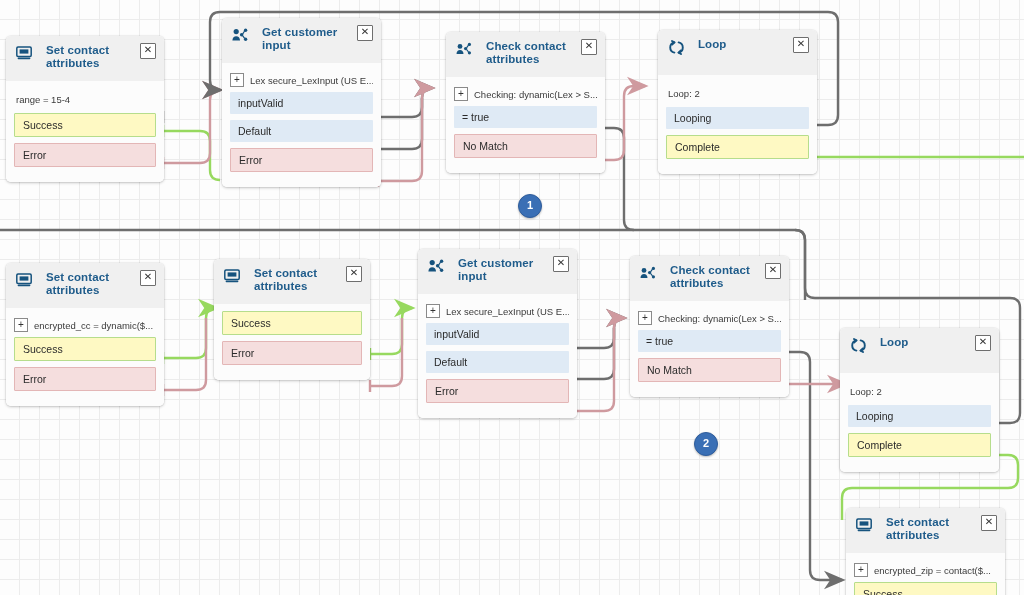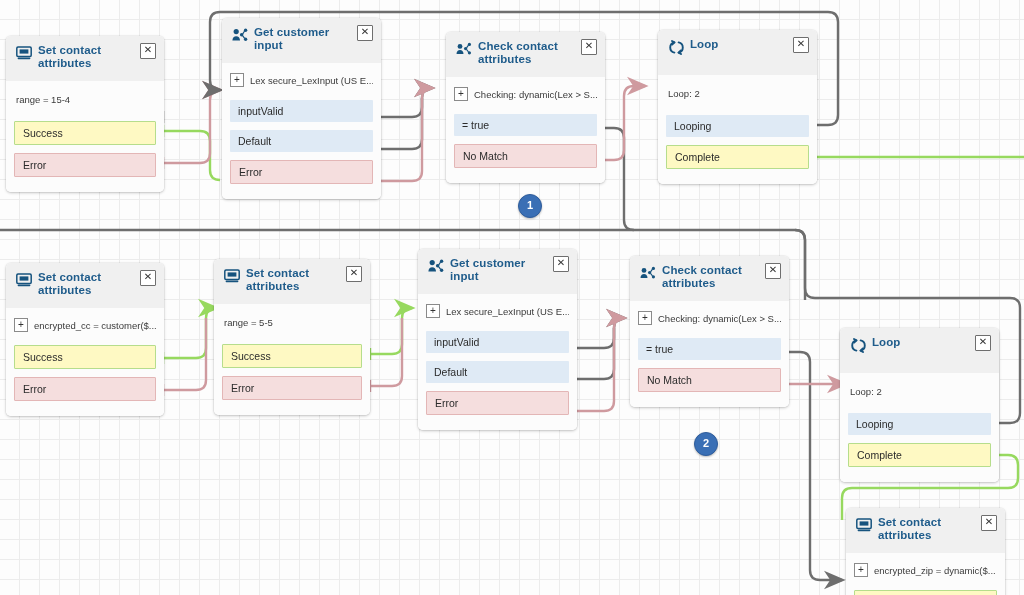--- a/index.html
+++ b/index.html
@@ -34,20 +34,21 @@
     box-shadow: 0 1px 3px rgba(0,0,0,0.22), 0 0 0 1px rgba(0,0,0,0.03);
     overflow: hidden;
   }
   .node-header {
     background: #f0f0f0;
     padding: 7px 8px 8px 8px;
     display: flex;
     align-items: flex-start;
     min-height: 30px;
     position: relative;
+    gap: 8px;
   }
   .node-icon {
     width: 20px;
     min-width: 20px;
     height: 18px;
     margin-top: 1px;
     margin-right: 4px;
     display: flex;
     align-items: center;
     justify-content: center;
@@ -102,21 +103,21 @@
     white-space: nowrap;
     overflow: hidden;
     text-overflow: clip;
   }
   .plain-param {
     padding: 6px 8px 8px 10px;
     font-size: 9.5px;
     color: #3a3a3a;
   }
   .port {
-    margin: 8px 8px 6px 8px;
+    margin: 0 8px 6px 8px;
     height: 22px;
     line-height: 22px;
     padding-left: 8px;
     font-size: 10.5px;
     color: #2b2b2b;
     border-radius: 1px;
   }
   .port.blue   { background: #dfeaf5; }
   .port.green  { background: #fef9c3; border: 1px solid #b6dd8c; }
   .port.red    { background: #f5dede; border: 1px solid #e3b6b6; }
@@ -373,41 +374,40 @@
           <rect x="3.6" y="3.4" width="8.8" height="4.2" fill="currentColor"></rect>
           <rect x="1.6" y="11.6" width="12.8" height="1.6" rx="0.8" fill="currentColor"></rect>
         </svg>
       </span>
       <span class="node-title">Set contact attributes</span>
       <span class="close-btn">✕</span>
     </div>
     <div class="node-body">
       <div class="param-row">
         <span class="plus-box">+</span>
-        <span class="param-text">encrypted_cc = customer($...</span>
+        <span class="param-text">encrypted_cc = dynamic($...</span>
       </div>
       <div class="port green">Success</div>
       <div class="port red">Error</div>
     </div>
   </div>
 
   <div class="node" style="left:214px; top:259px; width:156px;">
     <div class="node-header">
       <span class="node-icon">
         <svg width="16" height="14" viewBox="0 0 16 14" fill="currentColor">
           <rect x="0.8" y="1" width="14.4" height="9.4" rx="1.2" fill="none" stroke="currentColor" stroke-width="1.5"></rect>
           <rect x="3.6" y="3.4" width="8.8" height="4.2" fill="currentColor"></rect>
           <rect x="1.6" y="11.6" width="12.8" height="1.6" rx="0.8" fill="currentColor"></rect>
         </svg>
       </span>
       <span class="node-title">Set contact attributes</span>
       <span class="close-btn">✕</span>
     </div>
     <div class="node-body">
-      <div class="plain-param">range = 5-5</div>
       <div class="port green">Success</div>
       <div class="port red">Error</div>
     </div>
   </div>
 
   <div class="node" style="left:418px; top:249px; width:159px;">
     <div class="node-header">
       <span class="node-icon">
         <svg width="17" height="14" viewBox="0 0 17 14" fill="currentColor">
           <circle cx="4.2" cy="3.6" r="2.6"></circle>
@@ -487,19 +487,19 @@
           <rect x="3.6" y="3.4" width="8.8" height="4.2" fill="currentColor"></rect>
           <rect x="1.6" y="11.6" width="12.8" height="1.6" rx="0.8" fill="currentColor"></rect>
         </svg>
       </span>
       <span class="node-title">Set contact attributes</span>
       <span class="close-btn">✕</span>
     </div>
     <div class="node-body">
       <div class="param-row">
         <span class="plus-box">+</span>
-        <span class="param-text">encrypted_zip = dynamic($...</span>
+        <span class="param-text">encrypted_zip = contact($...</span>
       </div>
       <div class="port green">Success</div>
     </div>
   </div>
 
 </div>
 
 </body></html>

